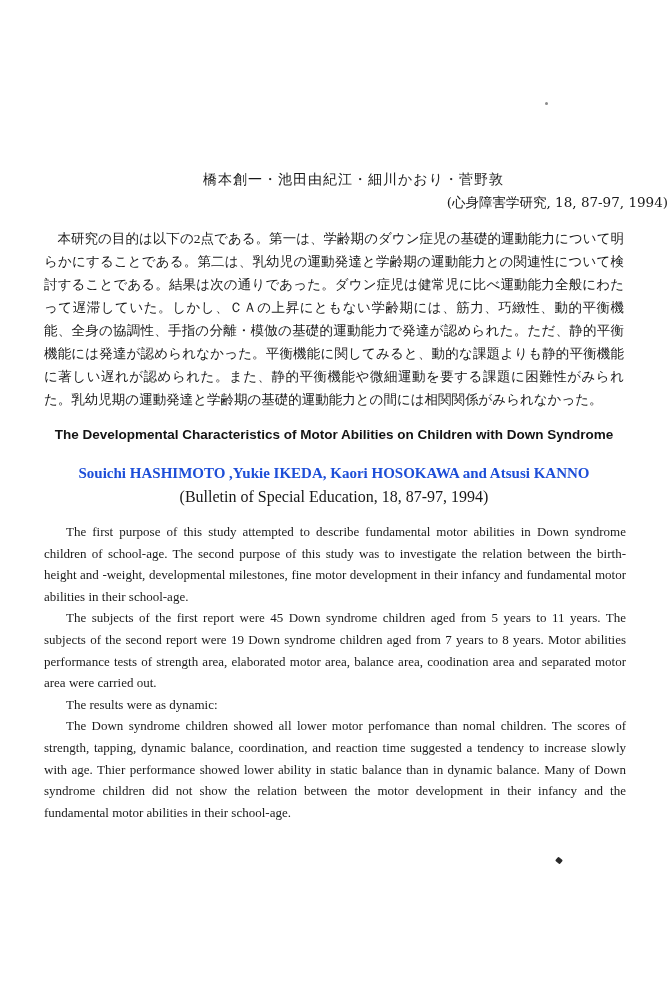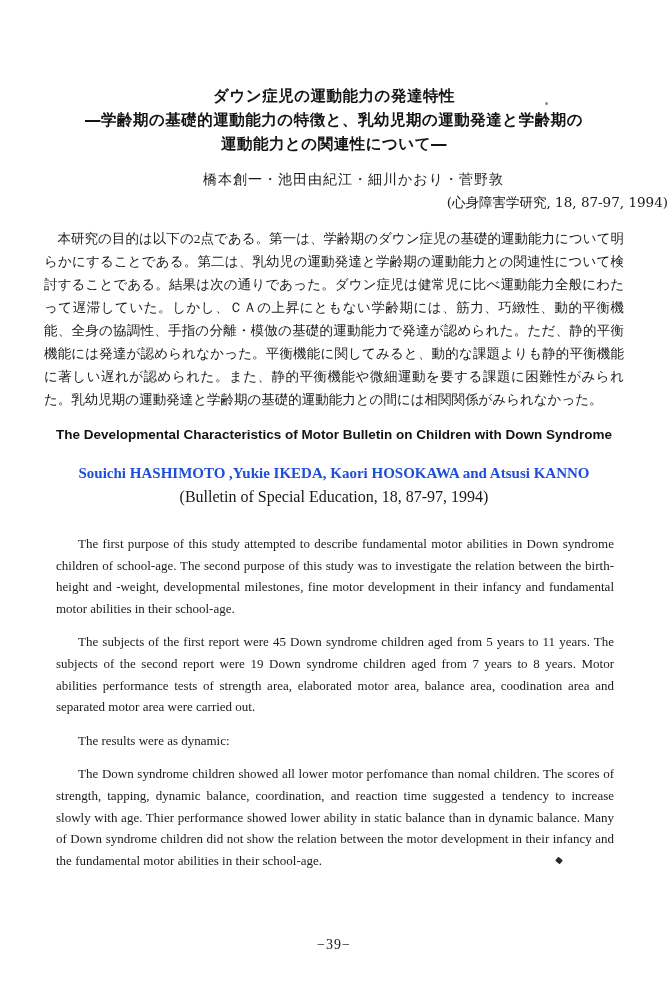--- a/index.html
+++ b/index.html
@@ -73,21 +73,21 @@
     position: absolute;
     top: 521px;
     left: 44px;
     width: 582px;
     font-family: "Liberation Serif", serif;
     font-size: 13px;
     line-height: 21.6px;
     text-align: justify;
     color: #1a1a1a;
   }
-  .en-abstract p { margin: 12px; text-indent: 22px; }
+  .en-abstract p { margin: 0; text-indent: 22px; }
   .page-number {
     top: 937px;
     font-family: "Liberation Serif", serif;
     font-size: 14px;
     letter-spacing: 1px;
     color: #181818;
   }
   .speck-1 {
     position: absolute;
     left: 556px;
@@ -106,40 +106,34 @@
     height: 3px;
     background: #8a8a8a;
     border-radius: 50%;
   }
 </style>
 </head>
 <body>
 
 <div class="page">
 
-  <div class="centered jp-title">
-    <div>ダウン症児の運動能力の発達特性</div>
-    <div>―学齢期の基礎的運動能力の特徴と、乳幼児期の運動発達と学齢期の</div>
-    <div>運動能力との関連性について―</div>
-  </div>
 
   <div class="centered jp-authors">橋本創一・池田由紀江・細川かおり・菅野敦</div>
   <div class="centered jp-citation">(心身障害学研究, 18, 87-97, 1994)</div>
 
   <div class="jp-abstract">本研究の目的は以下の2点である。第一は、学齢期のダウン症児の基礎的運動能力について明らかにすることである。第二は、乳幼児の運動発達と学齢期の運動能力との関連性について検討することである。結果は次の通りであった。ダウン症児は健常児に比べ運動能力全般にわたって遅滞していた。しかし、ＣＡの上昇にともない学齢期には、筋力、巧緻性、動的平衡機能、全身の協調性、手指の分離・模倣の基礎的運動能力で発達が認められた。ただ、静的平衡機能には発達が認められなかった。平衡機能に関してみると、動的な課題よりも静的平衡機能に著しい遅れが認められた。また、静的平衡機能や微細運動を要する課題に困難性がみられた。乳幼児期の運動発達と学齢期の基礎的運動能力との間には相関関係がみられなかった。</div>
 
-  <div class="centered en-title">The Developmental Characteristics of Motor Bulletin on Children with Down Syndrome</div>
+  <div class="centered en-title">The Developmental Characteristics of Motor Abilities on Children with Down Syndrome</div>
   <div class="centered en-authors">Souichi HASHIMOTO ,Yukie IKEDA, Kaori HOSOKAWA and Atsusi KANNO</div>
   <div class="centered en-citation">(Bulletin of Special Education, 18, 87-97, 1994)</div>
 
   <div class="en-abstract">
     <p>The first purpose of this study attempted to describe fundamental motor abilities in Down syndrome children of school-age. The second purpose of this study was to investigate the relation between the birth-height and -weight, developmental milestones, fine motor development in their infancy and fundamental motor abilities in their school-age.</p>
     <p>The subjects of the first report were 45 Down syndrome children aged from 5 years to 11 years. The subjects of the second report were 19 Down syndrome children aged from 7 years to 8 years. Motor abilities performance tests of strength area, elaborated motor  area, balance area, coodination area and separated motor area were carried out.</p>
     <p>The results were as dynamic:</p>
     <p>The Down syndrome children showed all lower motor perfomance than nomal children. The scores of strength, tapping, dynamic balance, coordination, and reaction time suggested a tendency to increase slowly with age. Thier performance showed lower ability in static balance than in dynamic balance. Many of Down syndrome children did not show the relation between the motor development in their infancy and the fundamental motor abilities in their school-age.</p>
   </div>
 
-  <div class="centered page-number">−39−</div>
 
   <div class="speck-1"></div>
   <div class="speck-2"></div>
 
 </div>
 
 </body></html>

